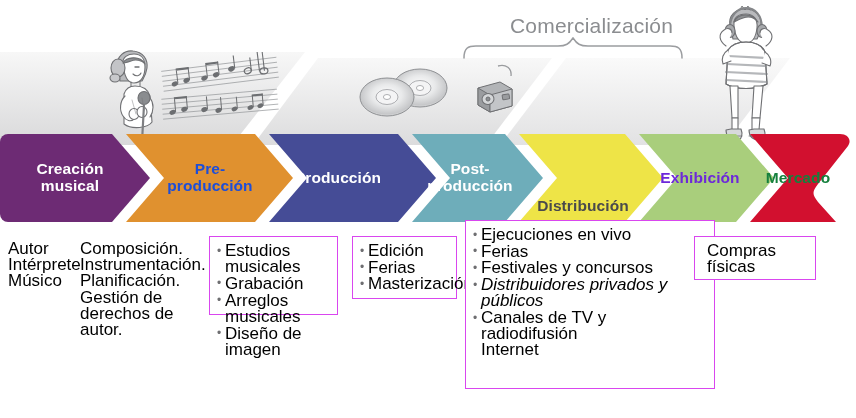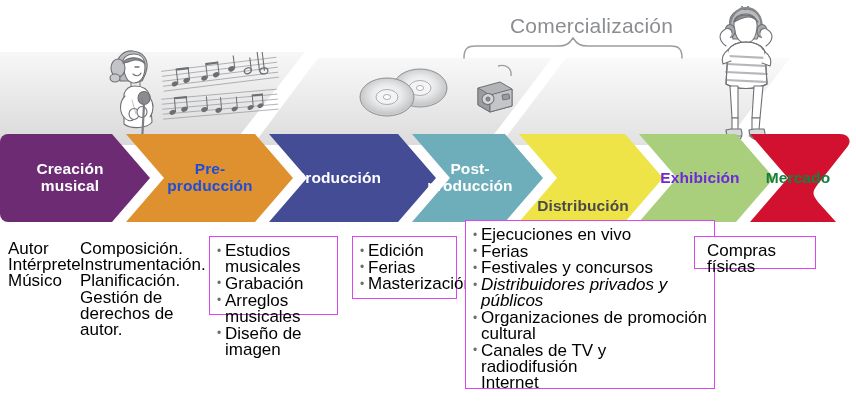--- a/index.html
+++ b/index.html
@@ -315,24 +315,22 @@
     </ul>
   </div>
 
   <div class="col boxed" style="left:465px;top:220px;width:250px;height:169px;">
     <ul>
       <li>Ejecuciones en vivo</li>
       <li>Ferias</li>
       <li>Festivales y concursos</li>
       <li style="white-space:pre-line;font-style:italic;">Distribuidores privados y
 públicos</li>
-      <li style="white-space:pre-line;">Organizaciones de promoción
-cultural</li>
       <li style="white-space:pre-line;">Canales de TV y radiodifusión
 Internet</li>
     </ul>
   </div>
 
-  <div class="col boxed" style="left:694px;top:236px;width:122px;height:33px;padding-left:12px;">
+  <div class="col boxed" style="left:694px;top:236px;width:122px;height:44px;padding-left:12px;">
     <span class="ln">Compras físicas</span>
   </div>
 
 </div>
 
 </body></html>

